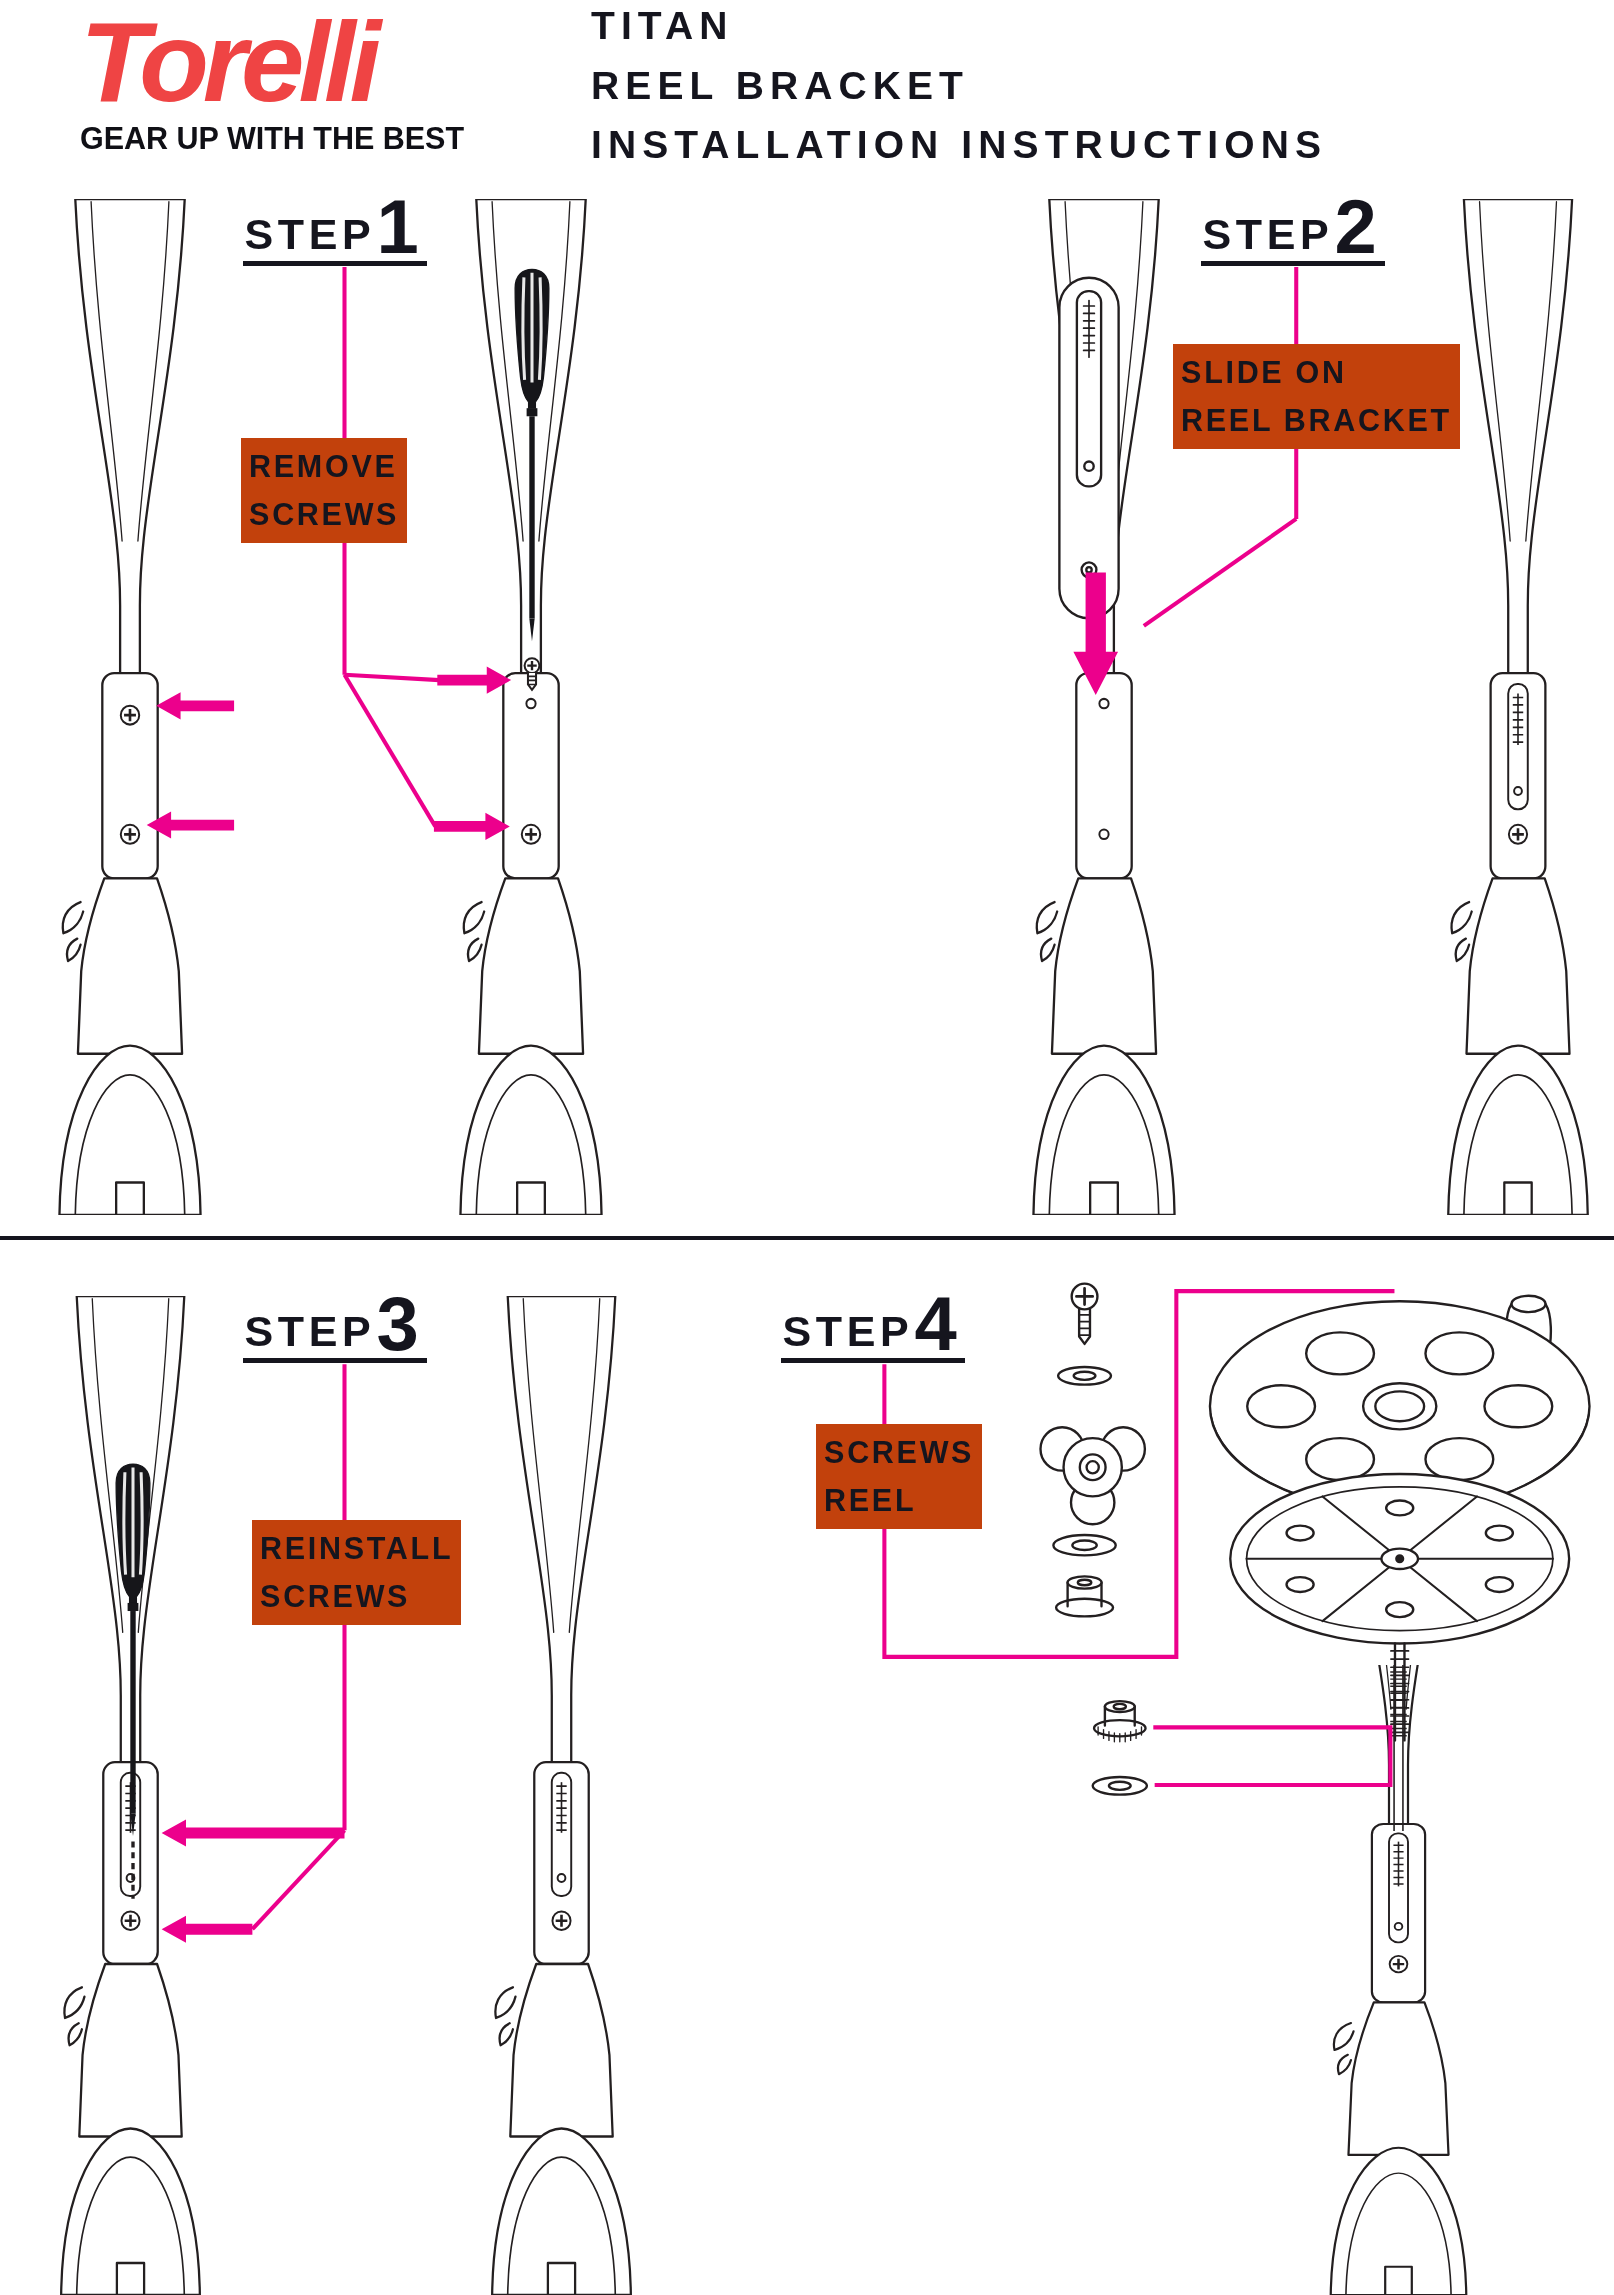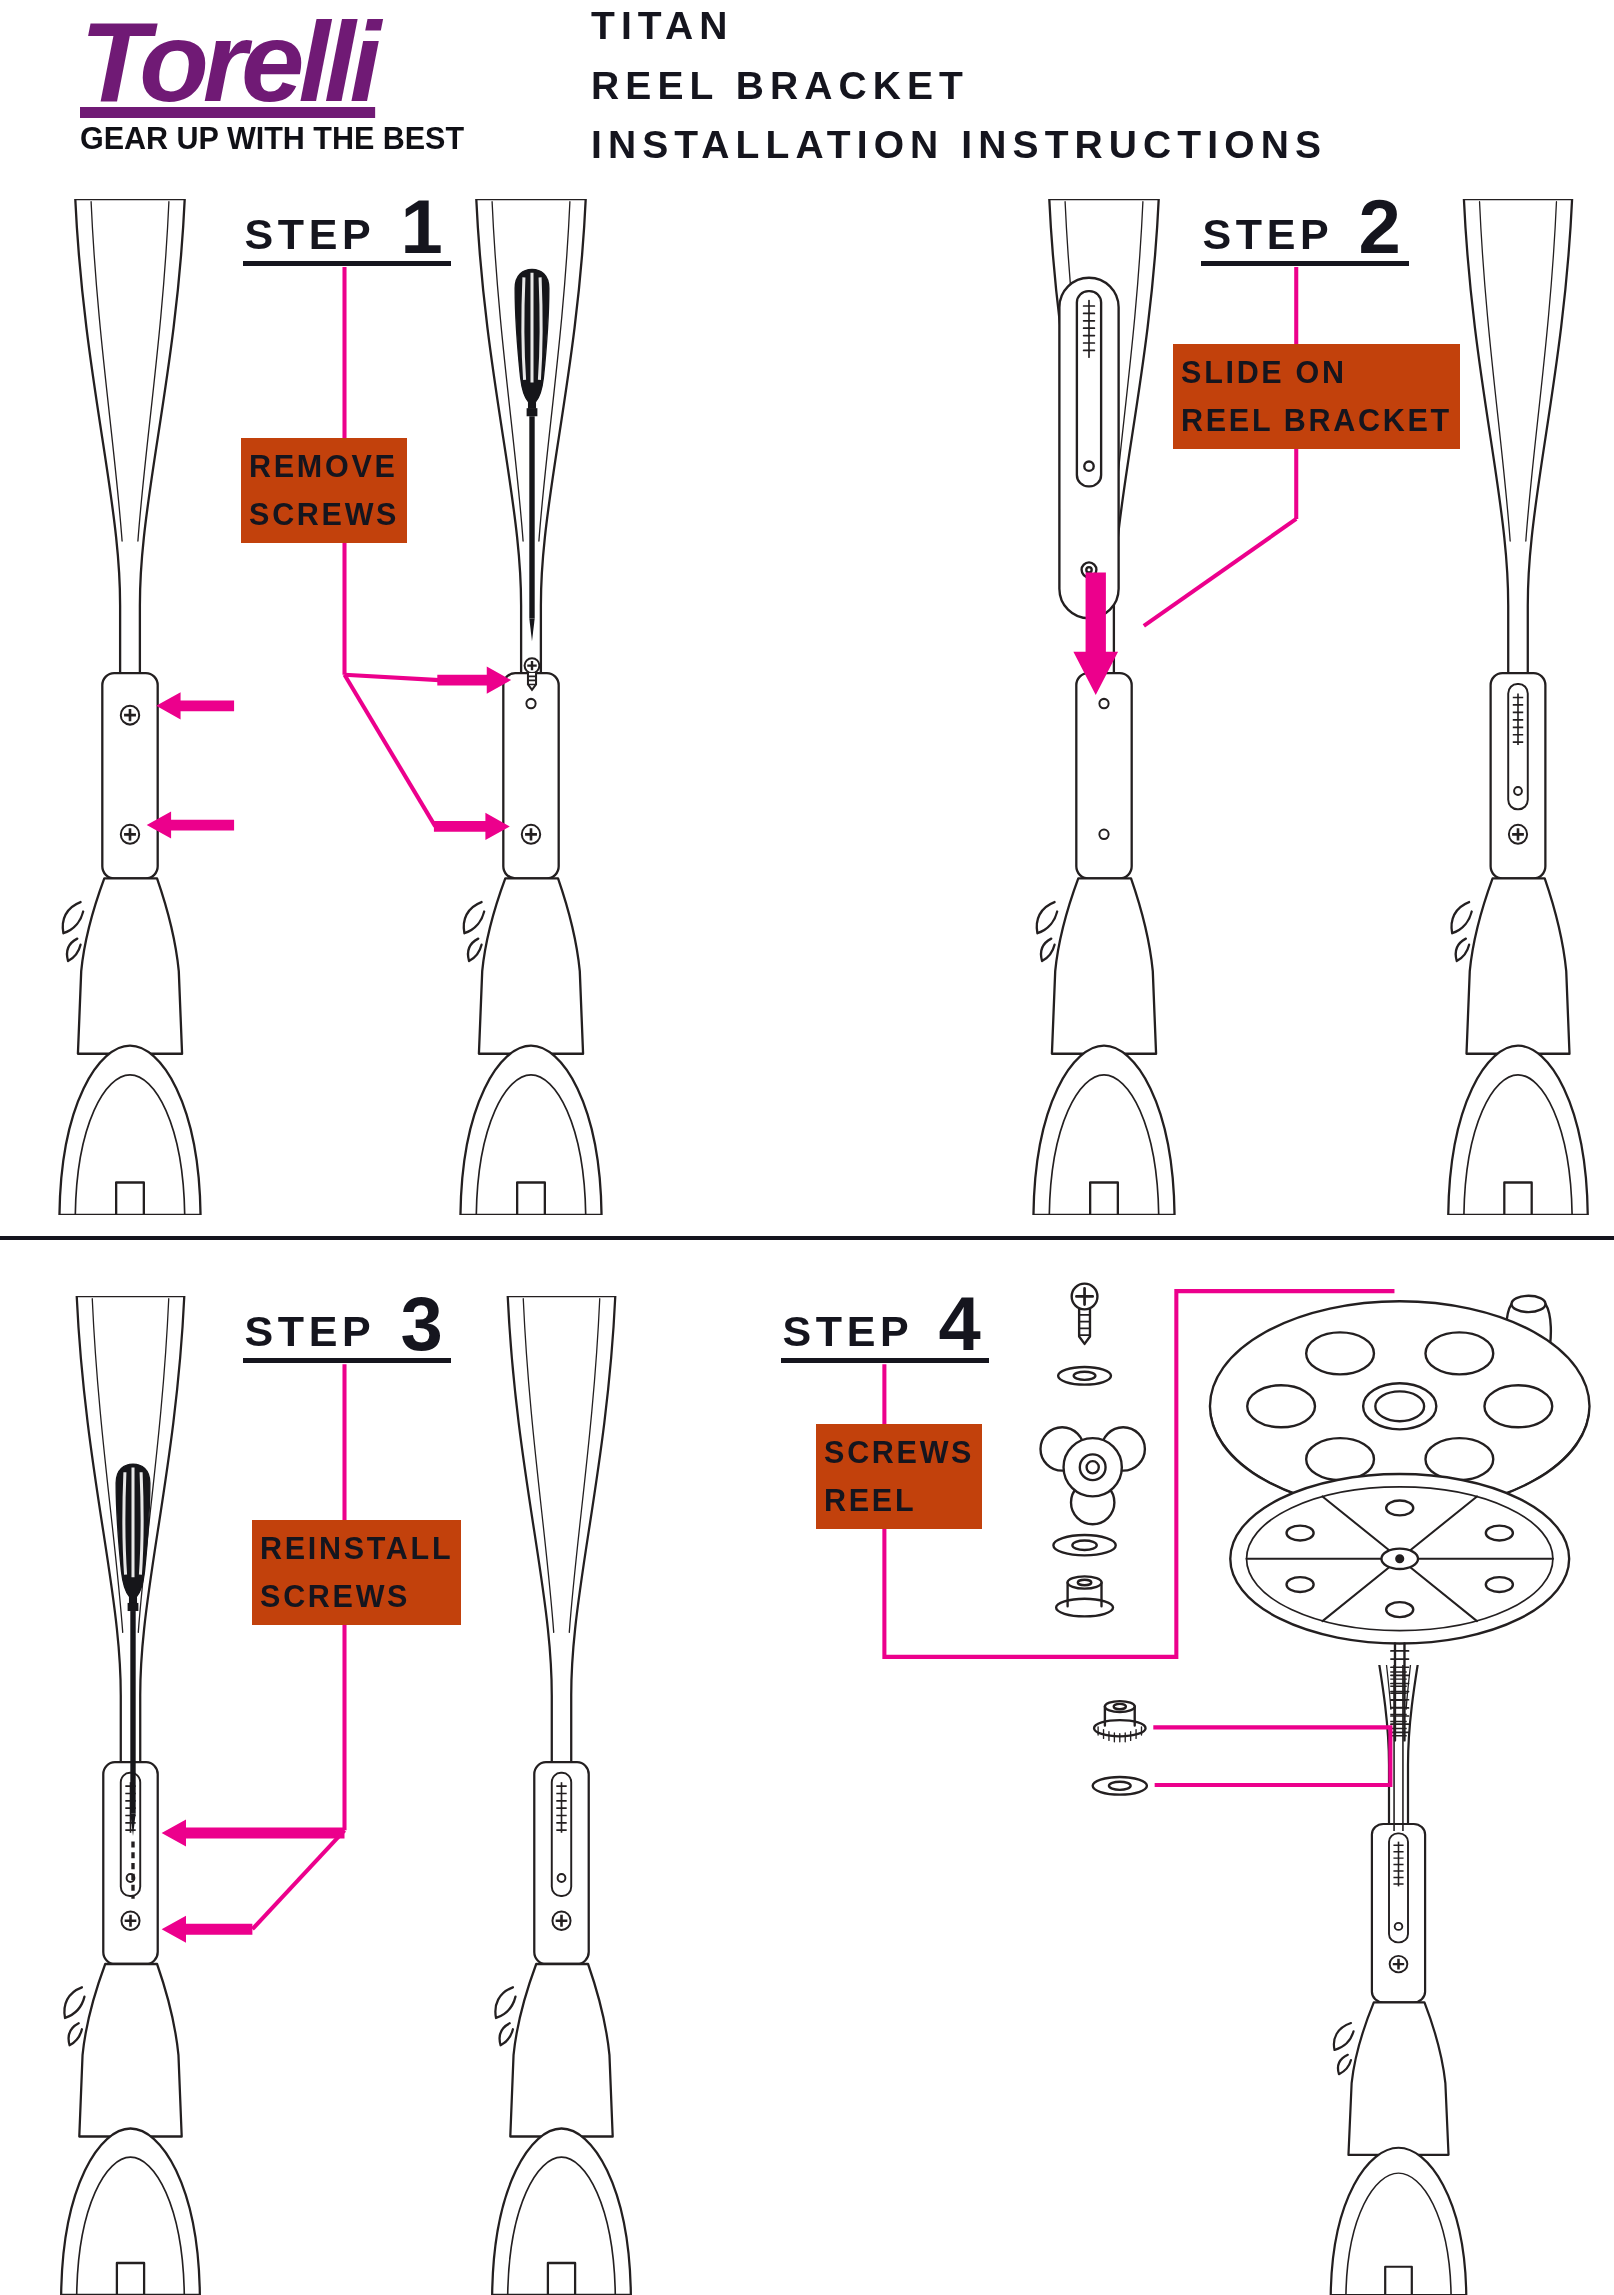--- a/index.html
+++ b/index.html
@@ -3,26 +3,26 @@
 <meta charset="utf-8">
 <style>
   html,body{margin:0;padding:0;}
   body{
     width:1615px;height:2295px;position:relative;overflow:hidden;
     background:#ffffff;color:#15151e;
     font-family:"Liberation Sans", sans-serif;
   }
   
   .logo-block{position:absolute;left:80px;top:9.5px;z-index:10;}
-  .logo-brand{font-size:114px;font-weight:900;font-style:italic;letter-spacing:-6.1px;line-height:0.92;color:#701a75;text-decoration:underline;}
+  .logo-brand{font-size:114px;font-weight:900;font-style:italic;letter-spacing:-6.1px;line-height:0.92;color:#ef4444;}
   .logo-tagline{font-size:30.5px;font-weight:900;letter-spacing:0px;margin-top:6.8px;color:#101016;}
   
   .title-line{position:absolute;left:591px;font-size:39px;font-weight:700;letter-spacing:6.1px;white-space:nowrap;color:#15151e;z-index:10;}
   
-  .step-header{position:absolute;display:flex;align-items:flex-end;gap:25px;border-bottom:5.4px solid #15151e;padding:0 8.1px 5.4px 1.4px;z-index:10;background:transparent;}
+  .step-header{position:absolute;display:flex;align-items:flex-end;gap:1px;border-bottom:5.4px solid #15151e;padding:0 8.1px 5.4px 1.4px;z-index:10;background:transparent;}
   .step-label{font-size:43px;font-weight:700;letter-spacing:4.7px;line-height:1;}
   .step-number{font-size:76px;font-weight:900;line-height:0.76;}
   
   .caption{position:absolute;background:#c2410c;font-size:30.5px;font-weight:700;letter-spacing:2.7px;line-height:1.55;padding:5.4px 8.1px;z-index:10;}
   .cap-line{display:block;white-space:nowrap;}
   .divider{position:absolute;left:0;top:1236px;width:1615px;height:4.1px;background:#15151e;z-index:5;}
   svg.illus{position:absolute;z-index:2;}
   #overlay{position:absolute;left:0;top:0;z-index:6;pointer-events:none;}
 </style>
 </head>

